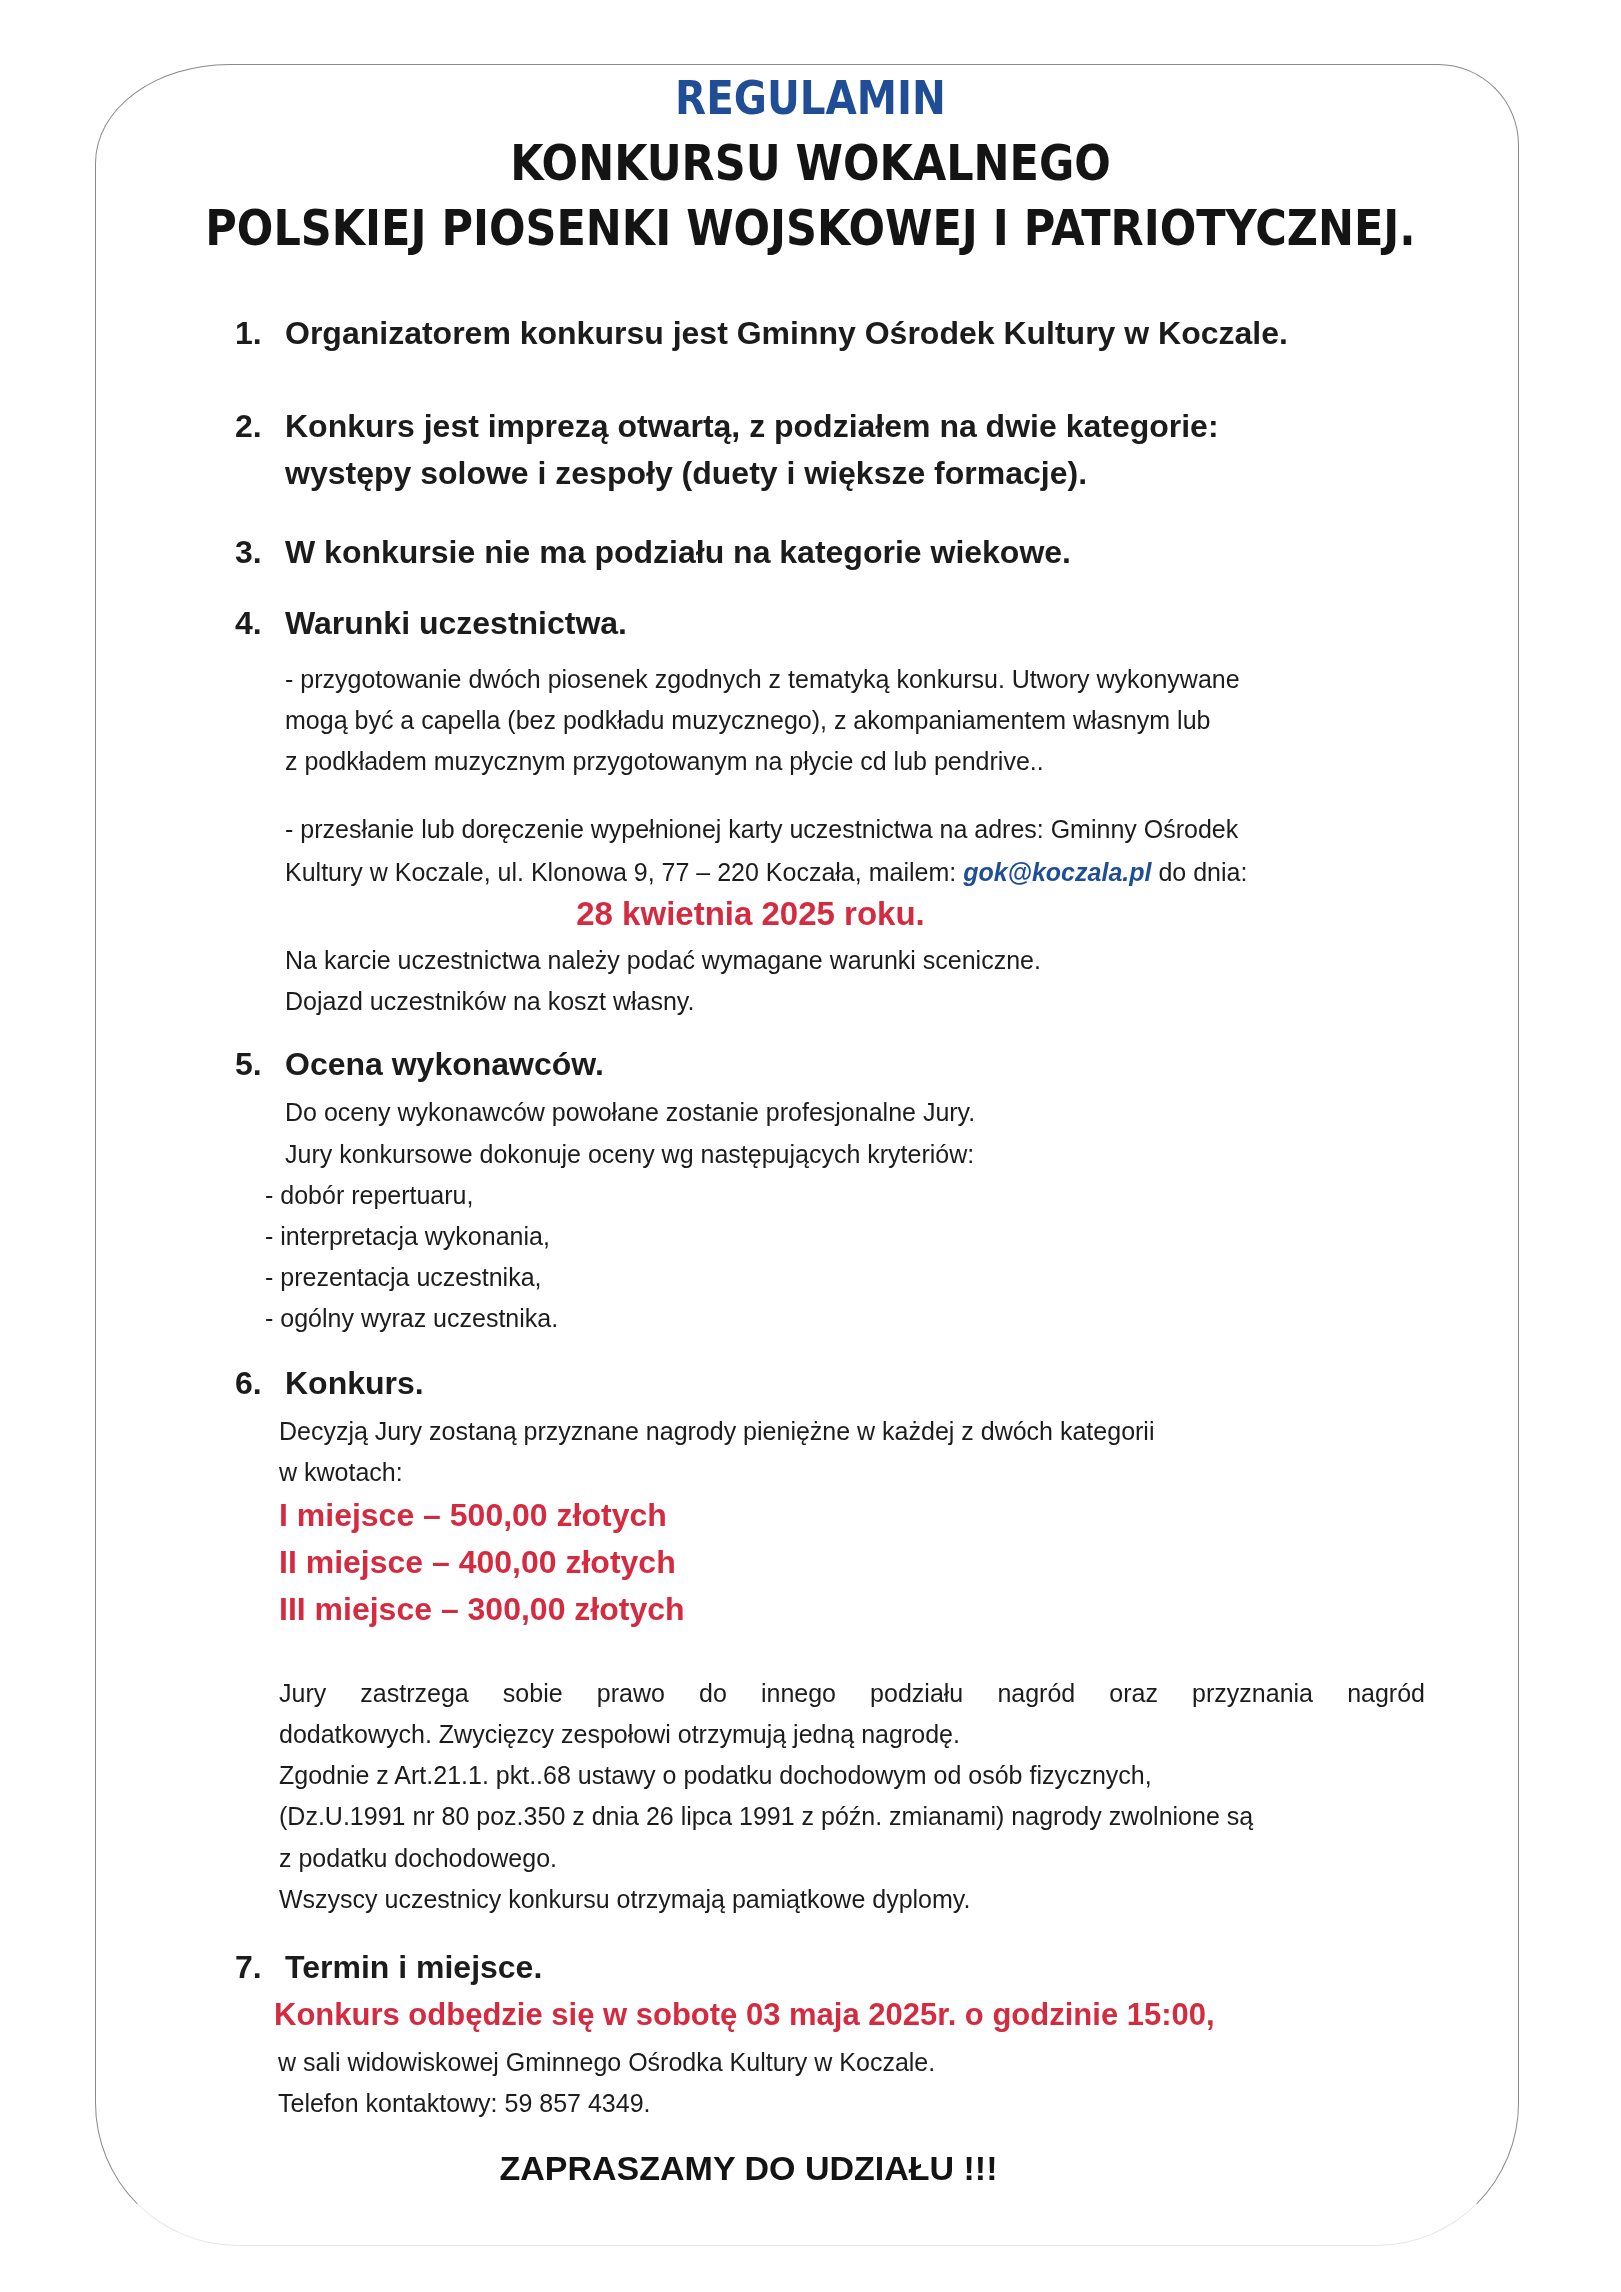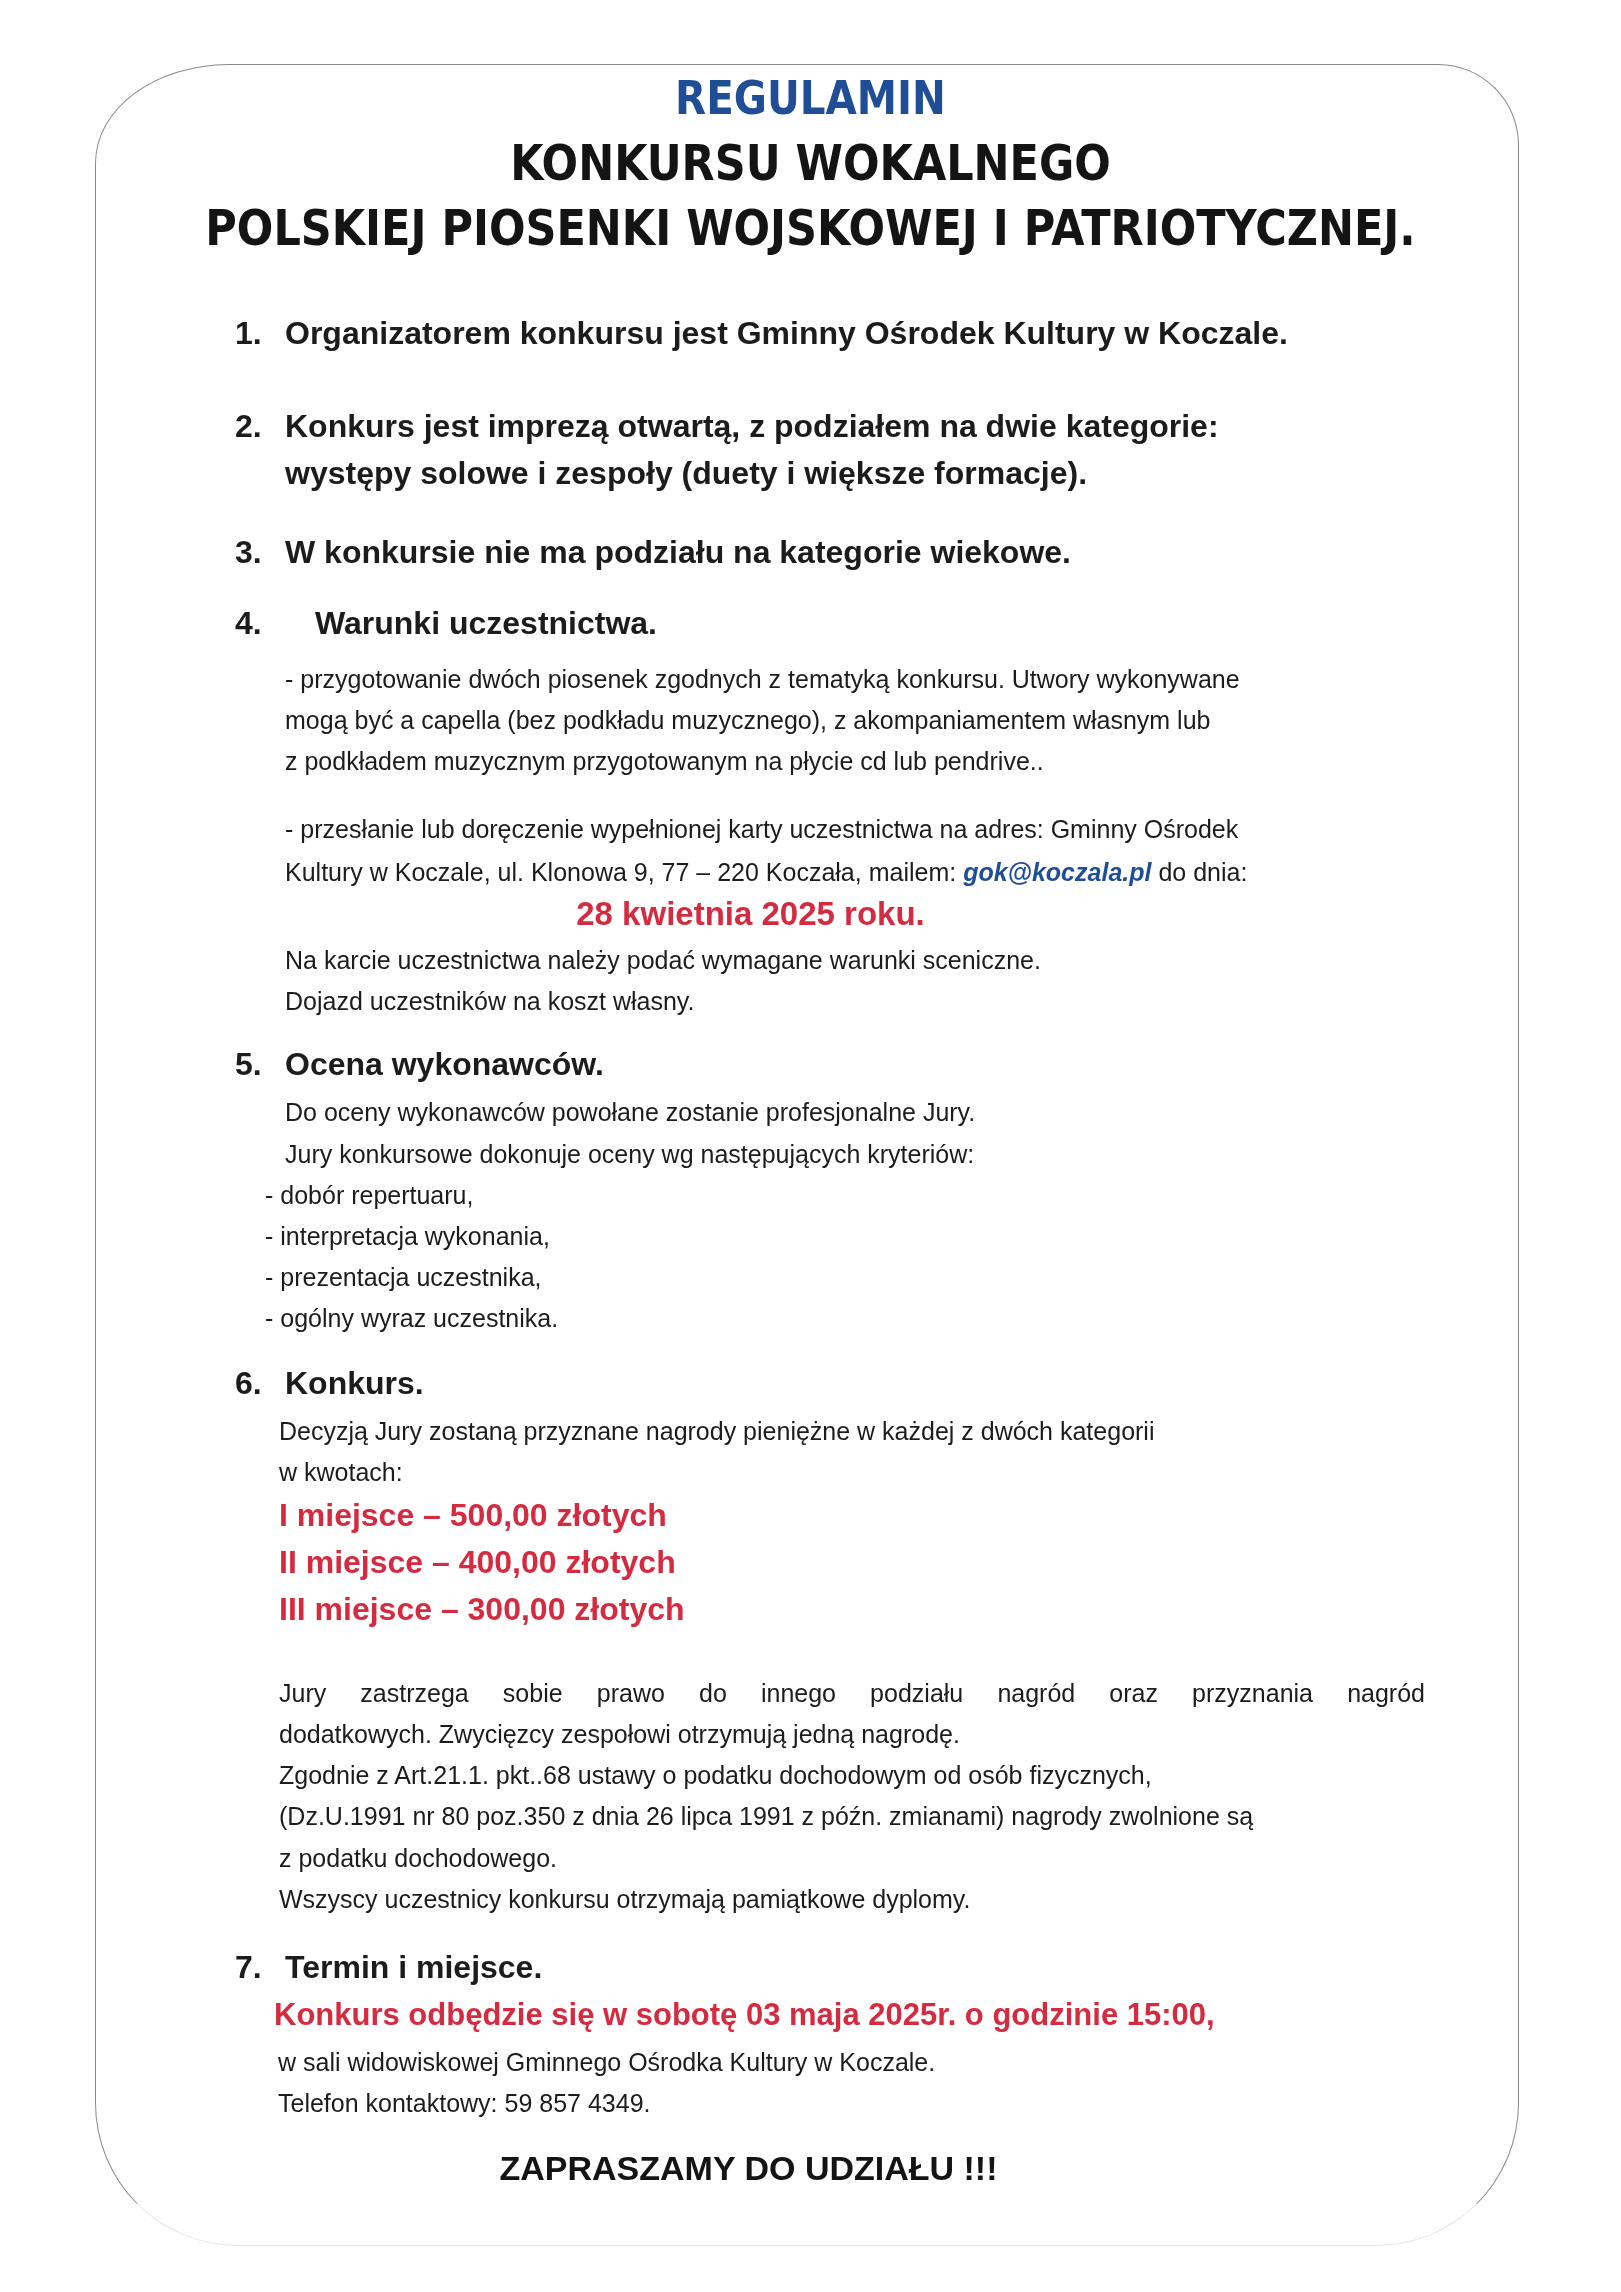--- a/index.html
+++ b/index.html
@@ -47,21 +47,21 @@
 <div class="line head" style="left:285px; top:315px;">Organizatorem konkursu jest Gminny Ośrodek Kultury w Koczale.</div>
 
 <div class="num" style="left:235px; top:408px;">2.</div>
 <div class="line head" style="left:285px; top:408px;">Konkurs jest imprezą otwartą, z podziałem na dwie kategorie:</div>
 <div class="line head" style="left:285px; top:455px;">występy solowe i zespoły (duety i większe formacje).</div>
 
 <div class="num" style="left:235px; top:534px;">3.</div>
 <div class="line head" style="left:285px; top:534px;">W konkursie nie ma podziału na kategorie wiekowe.</div>
 
 <div class="num" style="left:235px; top:605px;">4.</div>
-<div class="line head" style="left:285px; top:605px;margin-left:30px;">Warunki uczestnictwa.</div>
+<div class="line head" style="left:285px; top:605px;">Warunki uczestnictwa.</div>
 <div class="line" style="left:285px; top:661px;">- przygotowanie dwóch piosenek zgodnych z tematyką konkursu. Utwory wykonywane</div>
 <div class="line" style="left:285px; top:702px;">mogą być a capella (bez podkładu muzycznego), z akompaniamentem własnym lub</div>
 <div class="line" style="left:285px; top:743px;"> z podkładem muzycznym przygotowanym na płycie cd lub pendrive..</div>
 <div class="line" style="left:285px; top:811px;">- przesłanie lub doręczenie wypełnionej karty uczestnictwa na adres: Gminny Ośrodek</div>
 <div class="line" style="left:285px; top:854px;"><span>Kultury w Koczale, ul. Klonowa 9, 77 – 220 Koczała, mailem: </span><span class="email">gok@koczala.pl</span><span> do dnia:</span></div>
 <div class="line red" style="left:0; width:1501px; text-align:center; top:896px; font-size:33px;">28 kwietnia 2025 roku.</div>
 <div class="line" style="left:285px; top:942px;">Na karcie uczestnictwa należy podać wymagane warunki sceniczne.</div>
 <div class="line" style="left:285px; top:983px;">Dojazd uczestników na koszt własny.</div>
 
 <div class="num" style="left:235px; top:1046px;">5.</div>

